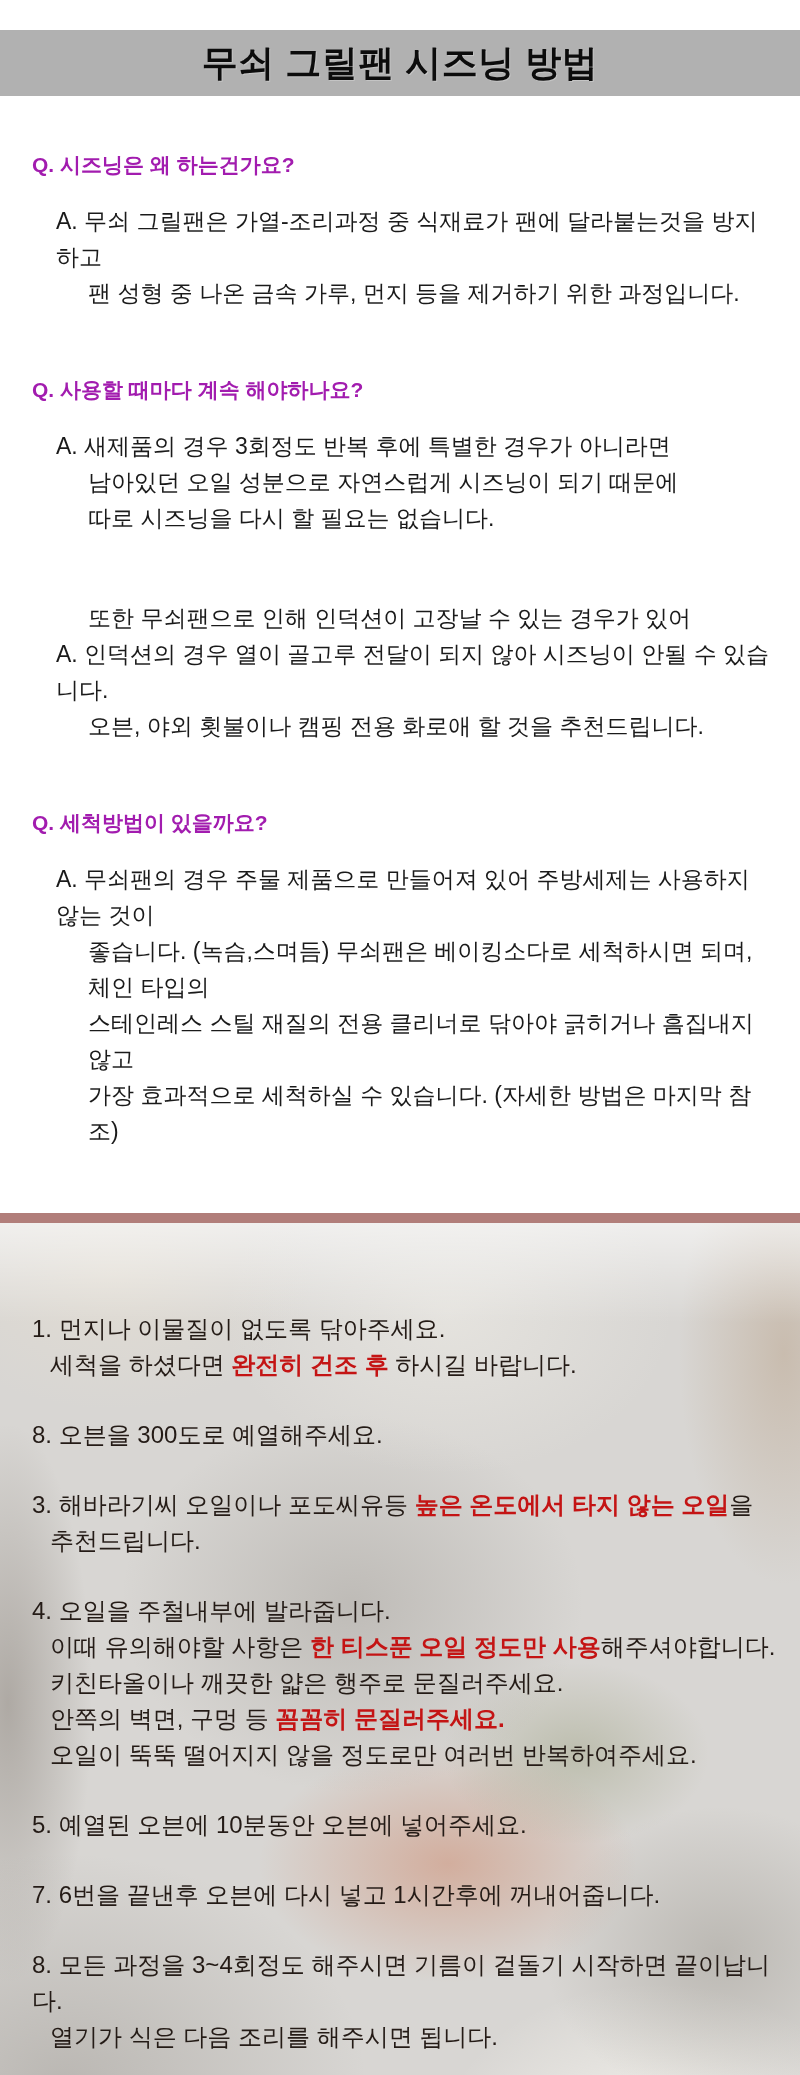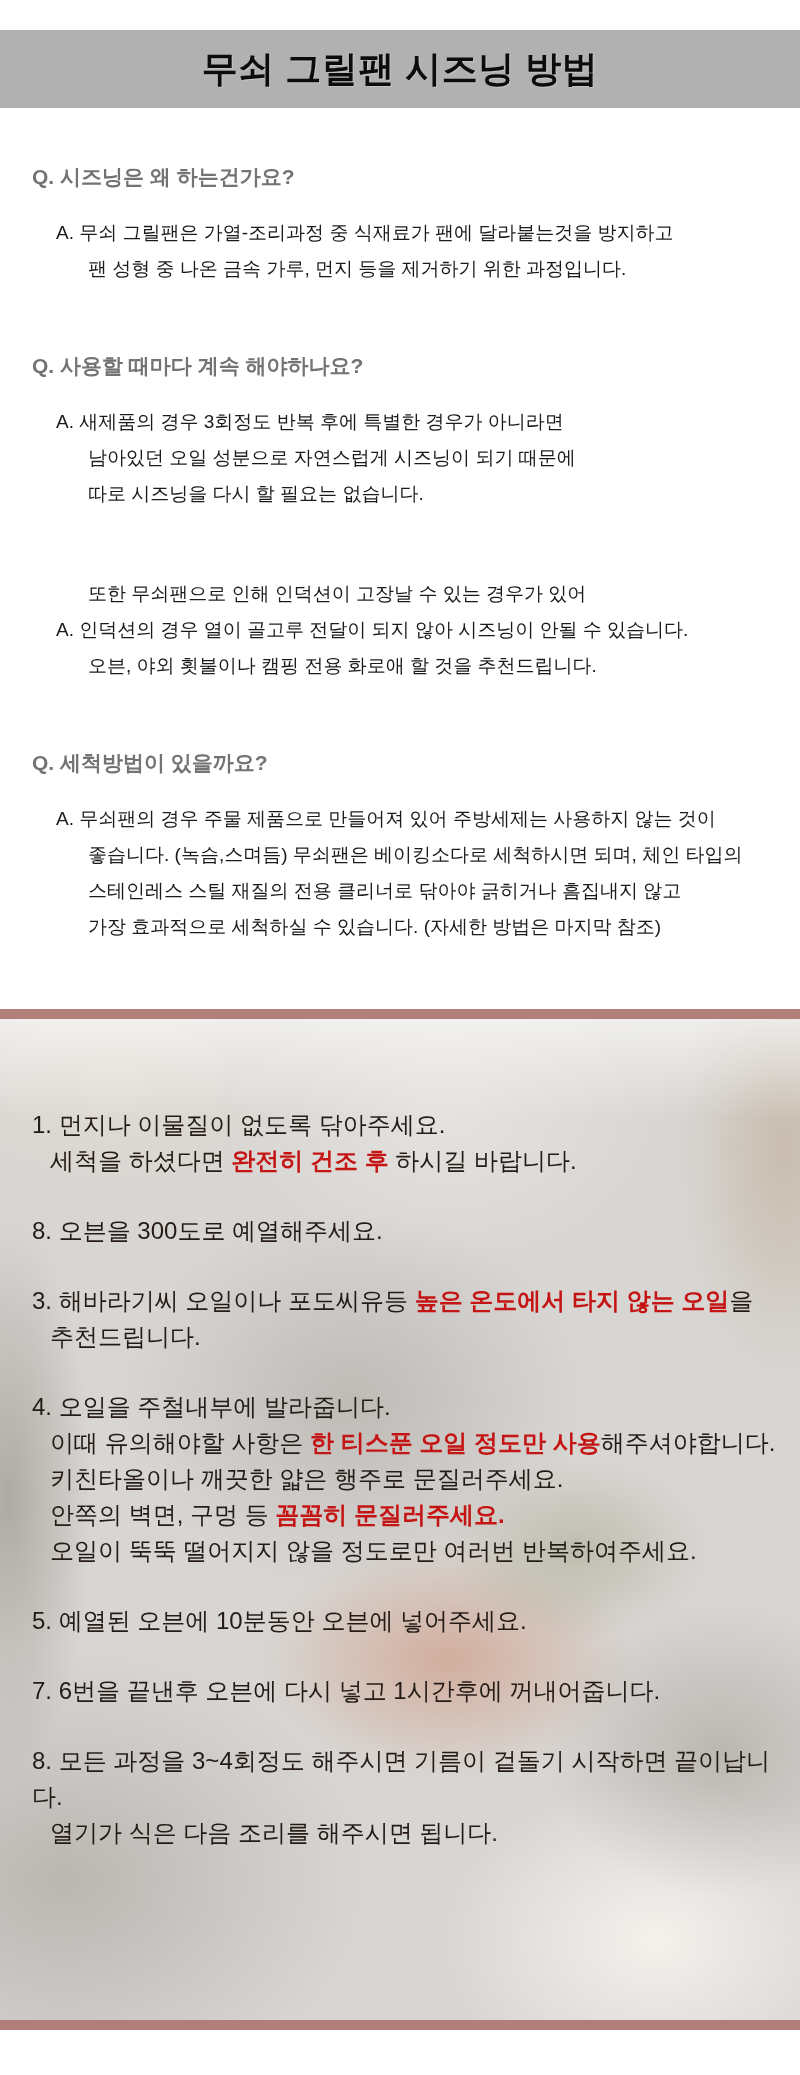--- a/index.html
+++ b/index.html
@@ -11,45 +11,45 @@
   }
   html,body{margin:0;padding:0;}
   body{
     width:800px;
     background:#ffffff;
     font-family:"Liberation Sans", sans-serif;
     color:var(--ink);
   }
   .banner{
     margin-top:30px;
-    height:78px;
+    height:66px;
     background:var(--banner-bg);
     display:flex;align-items:center;justify-content:center;
   }
   .banner .title{
     font-size:36px;
     font-weight:800;
     color:#0c0c0c;
     letter-spacing:0.5px;
     text-shadow:1px 1px 0 rgba(255,255,255,0.25);
   }
   .faq{
     padding:54px 28px 0 32px;
   }
   .faq-block{margin-bottom:64px;}
   .faq-q{
     font-size:21px;
     font-weight:800;
-    color:#737373;
+    color:#a21caf;
     line-height:29px;
   }
   .faq-a{
     margin-top:24px;
     padding-left:24px;
-    font-size:19px;
+    font-size:23px;
     color:#1a1a1a;
   }
   .faq-line{line-height:36px;}
   .faq-line.cont{padding-left:32px;}
   .divider{height:10px;background:var(--divider);}
   .divider.mt{margin-top:16px;}
   .photo{
     position:relative;
     height:1001px;
     overflow:hidden;

